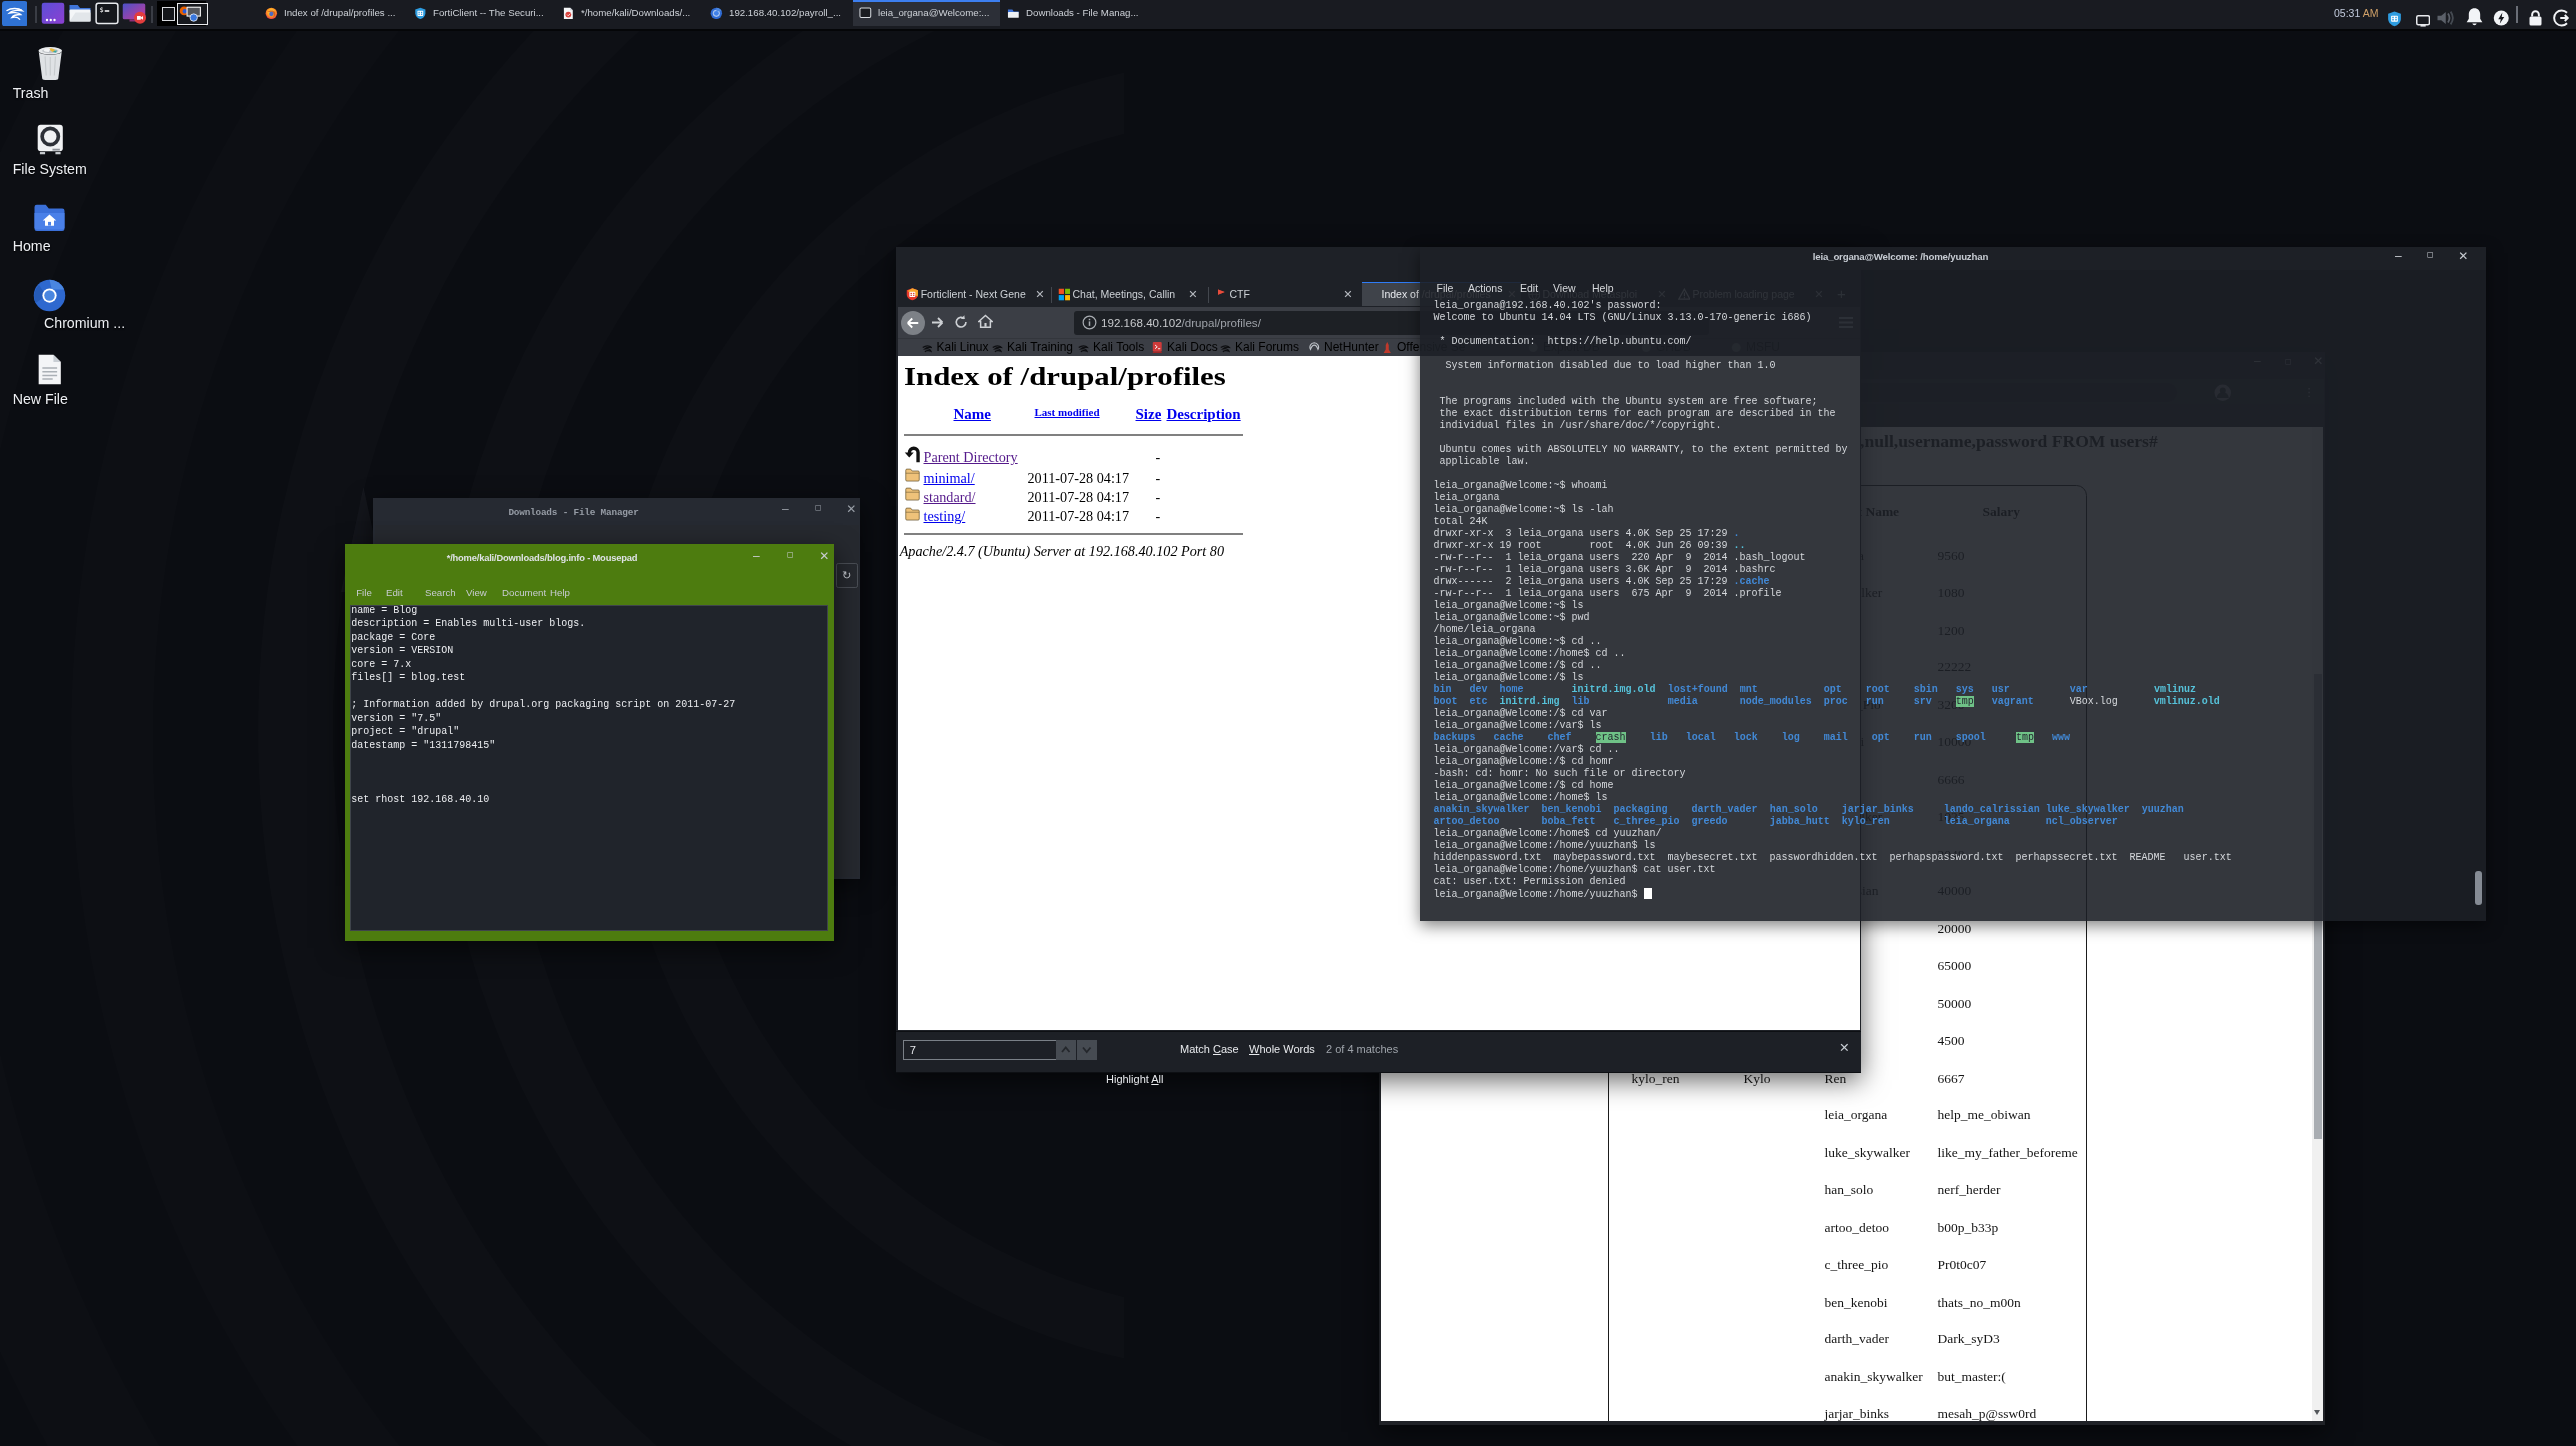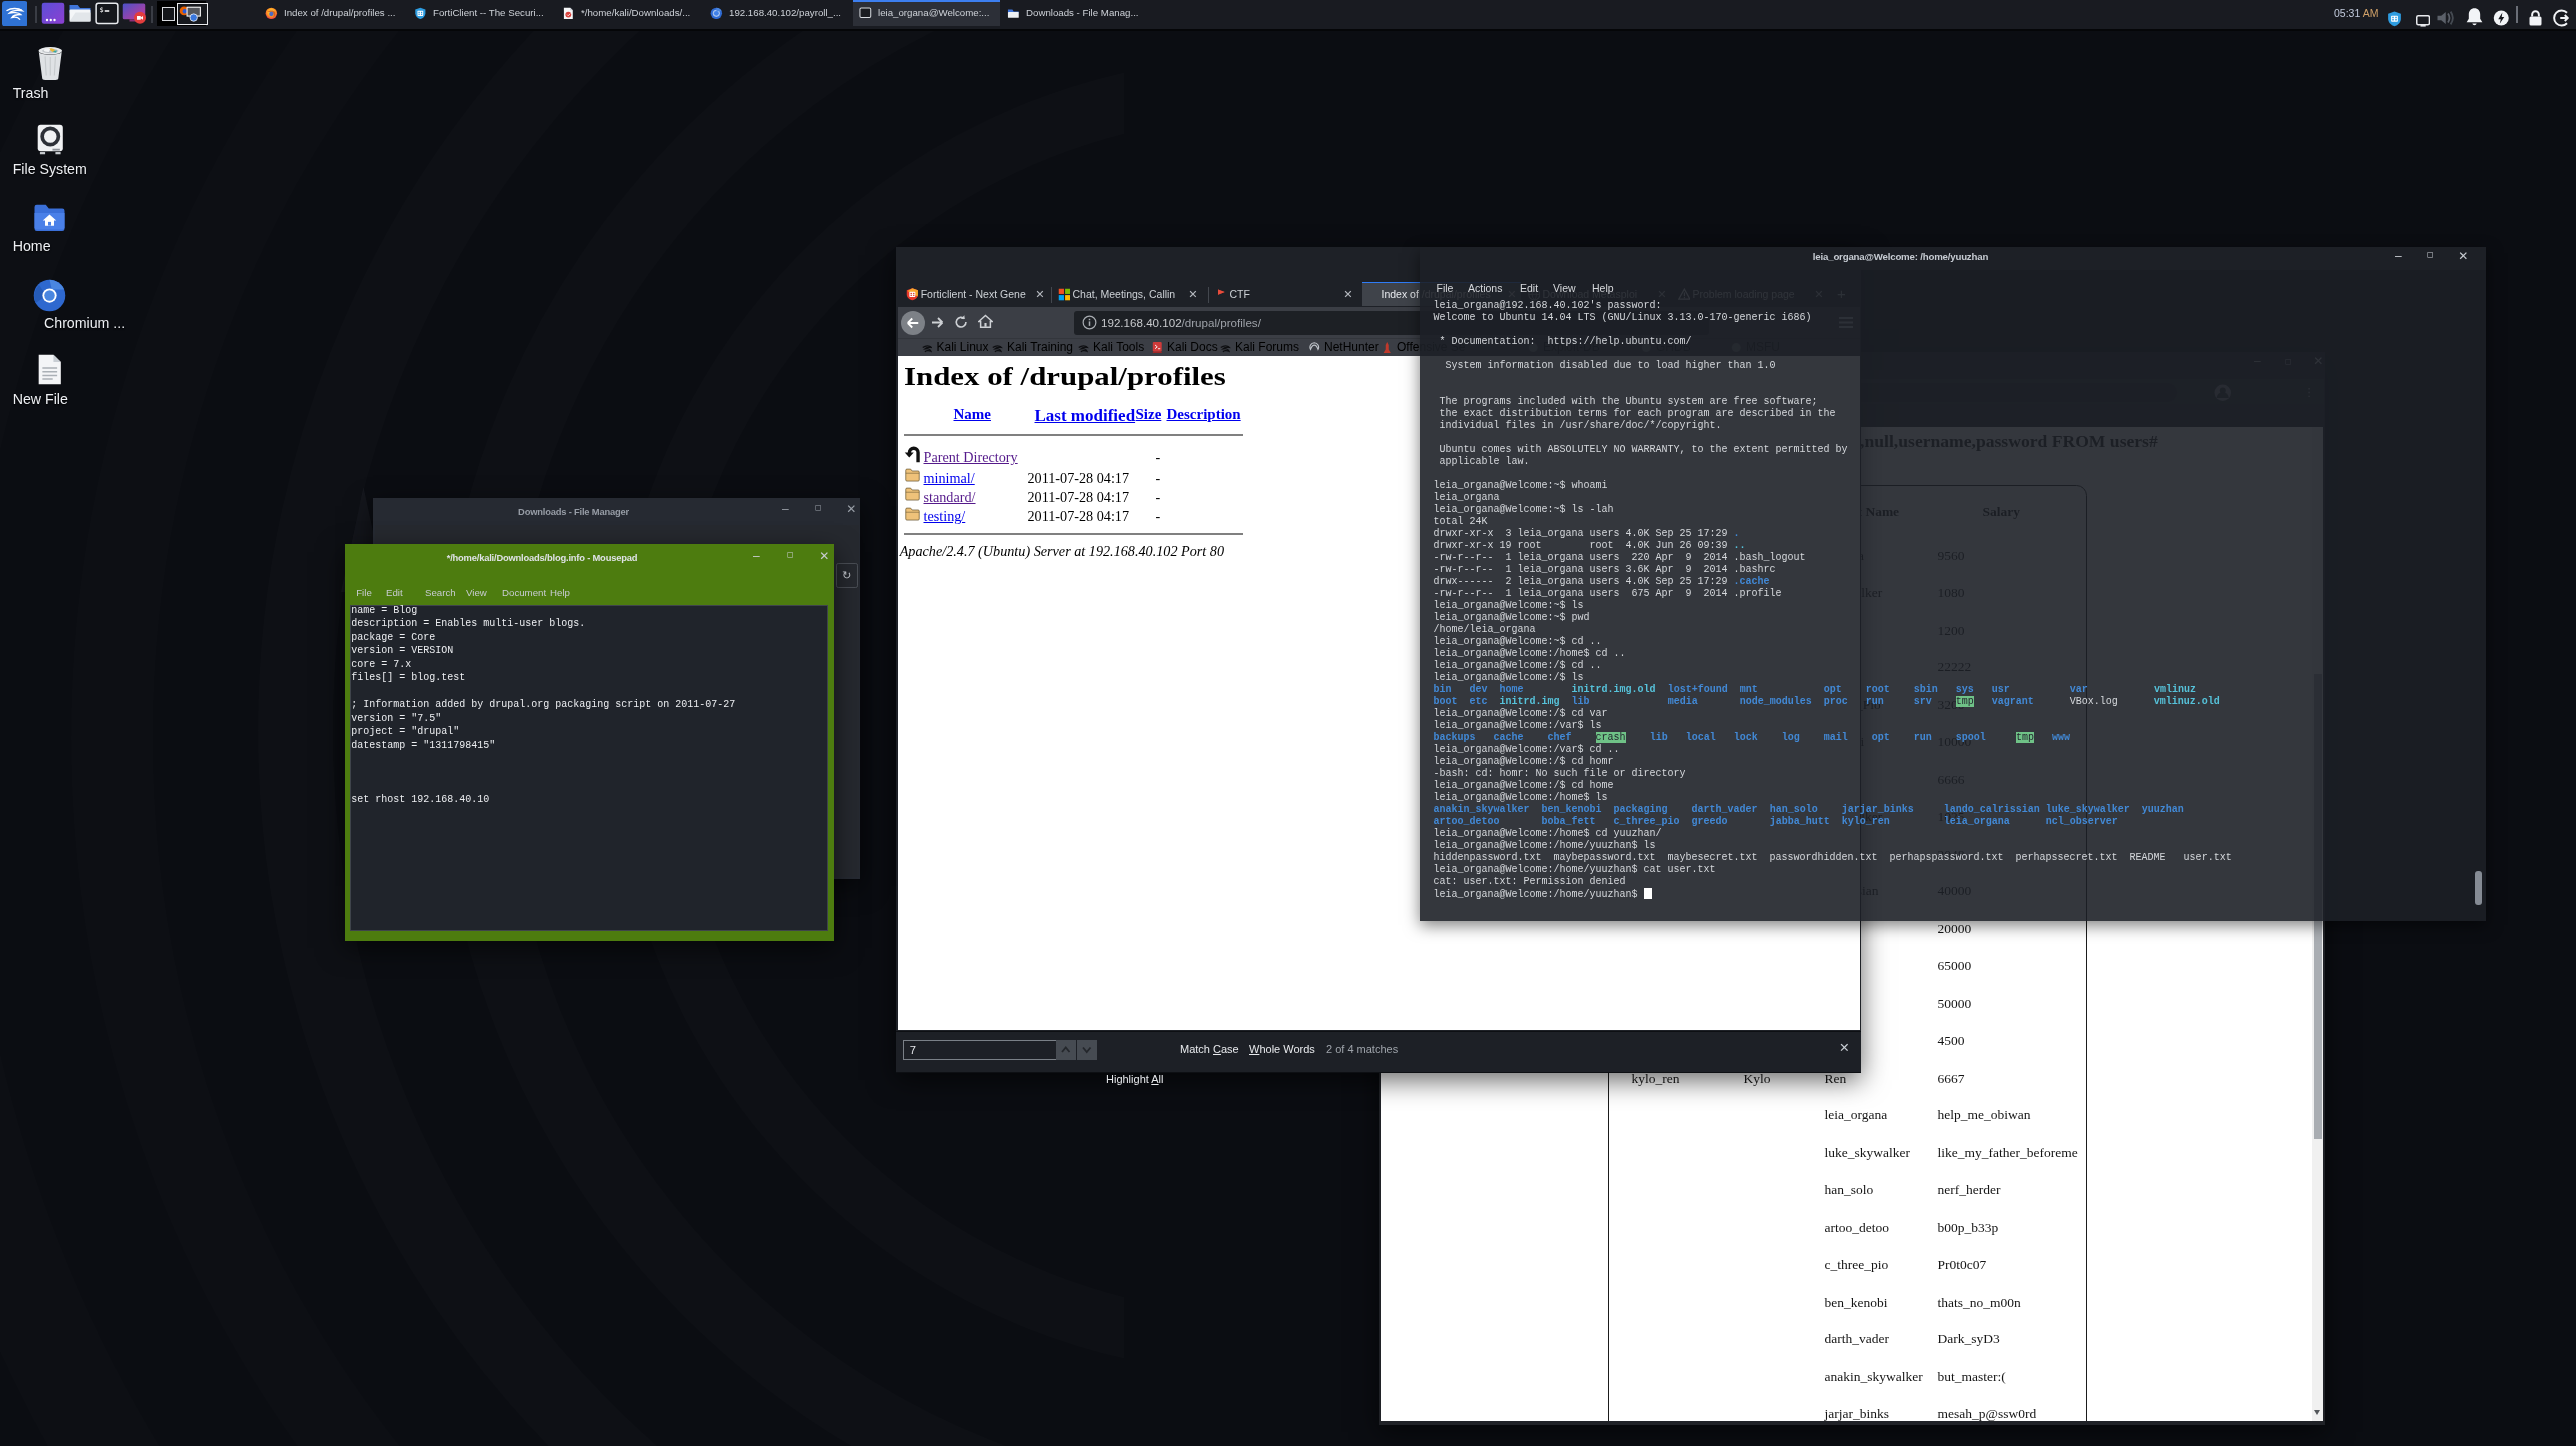--- a/index.html
+++ b/index.html
@@ -373,21 +373,21 @@
  <div class="bkm" style="left:745px;opacity:.85;"><svg width="10.5" height="11.2" viewBox="0 0 14 15">
         <circle cx="7" cy="7.5" r="6" fill="#7d8187"></circle>
       </svg><span>GHDB</span></div>
  <div class="bkm" style="left:835px;opacity:.85;"><svg width="10.5" height="11.2" viewBox="0 0 14 15">
         <circle cx="7" cy="7.5" r="6" fill="#7d8187"></circle>
       </svg><span>MSFU</span></div>
 
  <div id="ffc">
   <div class="abs serif" style="left:6.7px;top:6px;font-size:25.5px;font-weight:bold;white-space:nowrap;transform:scaleX(1.21);transform-origin:left;">Index of /drupal/profiles</div>
   <div class="frow" style="left:56px;top:50px;font-size:15px;font-weight:bold;"><span class="lnk" style="color:#0000ee;">Name</span></div>
-  <div class="frow" style="left:137px;top:50px;font-size:17px;font-weight:bold;"><span class="lnk" style="color:#0000ee;">Last modified</span></div>
+  <div class="frow" style="left:137px;top:50px;font-size:11px;font-weight:bold;"><span class="lnk" style="color:#0000ee;">Last modified</span></div>
   <div class="frow" style="left:238px;top:50px;font-size:15px;font-weight:bold;"><span class="lnk" style="color:#0000ee;">Size</span></div>
   <div class="frow" style="left:269px;top:50px;font-size:15px;font-weight:bold;"><span class="lnk" style="color:#0000ee;">Description</span></div>
   <div class="abs" style="left:6.7px;top:78px;width:339px;height:1.5px;background:#808080;"></div>
   <svg class="abs" style="left:6.7px;top:89px;" width="16.5" height="18" viewBox="0 0 22 24">
         <path d="M21 23 V10 a8 8 0 0 0-8-8 a8 8 0 0 0-8 8 l-4 0 l6 6.5 l6-6.5 l-3.5 0 a3.5 3.5 0 0 1 7 0 v13z" fill="#111"></path>
       </svg>
   <div class="frow" style="left:26px;top:93px;"><span class="lnk" style="color:#551a8b;">Parent Directory</span></div>
   <div class="frow" style="left:258px;top:93px;">-</div>
   <svg class="abs" style="left:7.5px;top:112px;" width="15" height="14.2" viewBox="0 0 20 19">
         <path d="M1 3 a1.5 1.5 0 0 1 1.5-1.5 h5 l2 2.5 h8 a1.5 1.5 0 0 1 1.5 1.5 v10.5 a1.5 1.5 0 0 1-1.5 1.5 h-15 a1.5 1.5 0 0 1-1.5-1.5z" fill="#efc27a" stroke="#6b5a35" stroke-width="1"></path>
@@ -423,21 +423,21 @@
           <path d="M8 10 l5 6 l5-6" stroke="#24272c" stroke-width="2.4" fill="none"></path>
         </svg></div>
   <div class="abs" style="left:210px;top:10.5px;font-size:11px;margin-top:30px;">Highlight <span style="text-decoration:underline;">A</span>ll</div>
   <div class="abs" style="left:284px;top:10.5px;font-size:11px;">Match <span style="text-decoration:underline;">C</span>ase</div>
   <div class="abs" style="left:353px;top:10.5px;font-size:11px;"><span style="text-decoration:underline;">W</span>hole Words</div>
   <div class="abs" style="left:430px;top:10.5px;color:#9fa4ab;font-size:11px;">2 of 4 matches</div>
   <div class="abs" style="left:943px;top:7.5px;color:#c9ced4;font-size:12.7px;">✕</div>
  </div>
 </div>
 <div id="fm" class="win">
- <div class="tbar" style="height:27px;line-height:27px;text-align:center;color:#969ca5;"><span style="margin-left:-86px;">Downloads - File Manager</span></div>
+ <div class="tbar" style="height:27px;line-height:27px;text-align:center;color:#969ca5;"><span style="margin-left:-86px;font-family:Liberation Mono, monospace;">Downloads - File Manager</span></div>
  <div class="wbtn" style="left:401px;top:3.7px;color:#9aa0a8;">–</div>
  <div class="wbtn" style="left:434px;top:3.7px;color:#9aa0a8;font-size:8.2px;">◻</div>
  <div class="wbtn" style="left:467px;top:3.7px;color:#9aa0a8;">✕</div>
  <div class="abs" style="left:1.5px;top:27px;width:484px;height:352px;background:#26292f;"></div>
  <div class="abs" style="left:463px;top:65px;width:19.5px;height:22.5px;border:0.7px solid #4a4e55;border-radius:2.2px;color:#c8ccd2;text-align:center;line-height:22.5px;font-size:11.2px;">↻</div>
 </div>
 <div id="mp" class="win">
  <div class="tbar" style="height:28.5px;line-height:28.5px;text-align:center;color:#dfe2e6;"><span style="margin-left:-95px;">*/home/kali/Downloads/blog.info - Mousepad</span></div>
  <div class="wbtn" style="left:400px;top:5.2px;">–</div>
  <div class="wbtn" style="left:434px;top:5.2px;font-size:8.2px;">◻</div>

